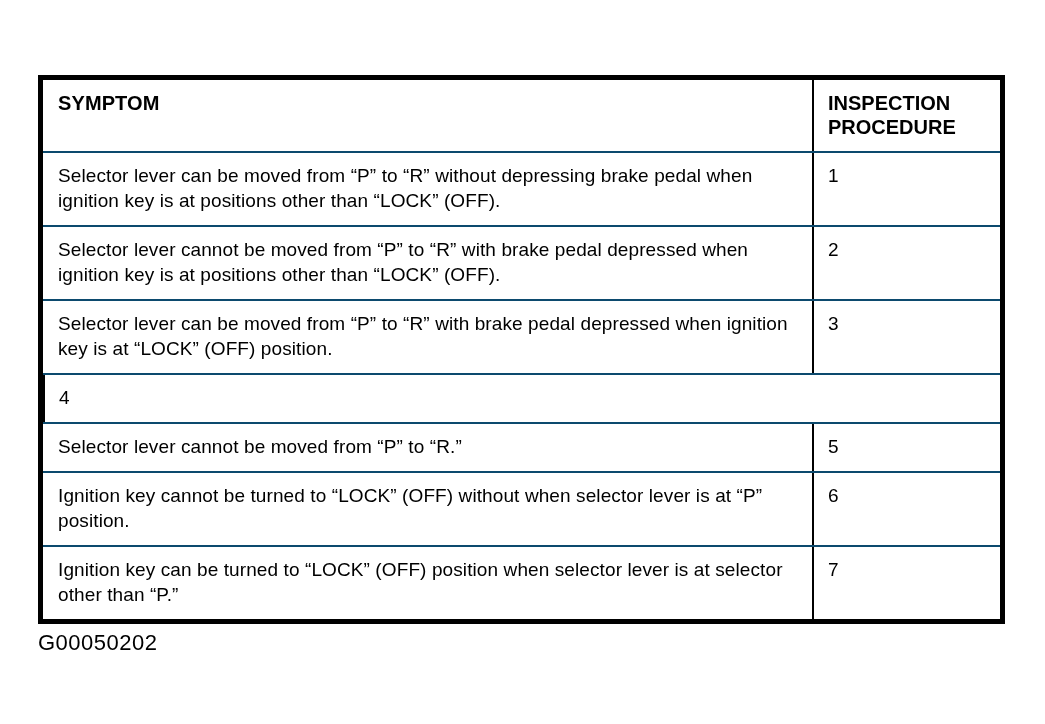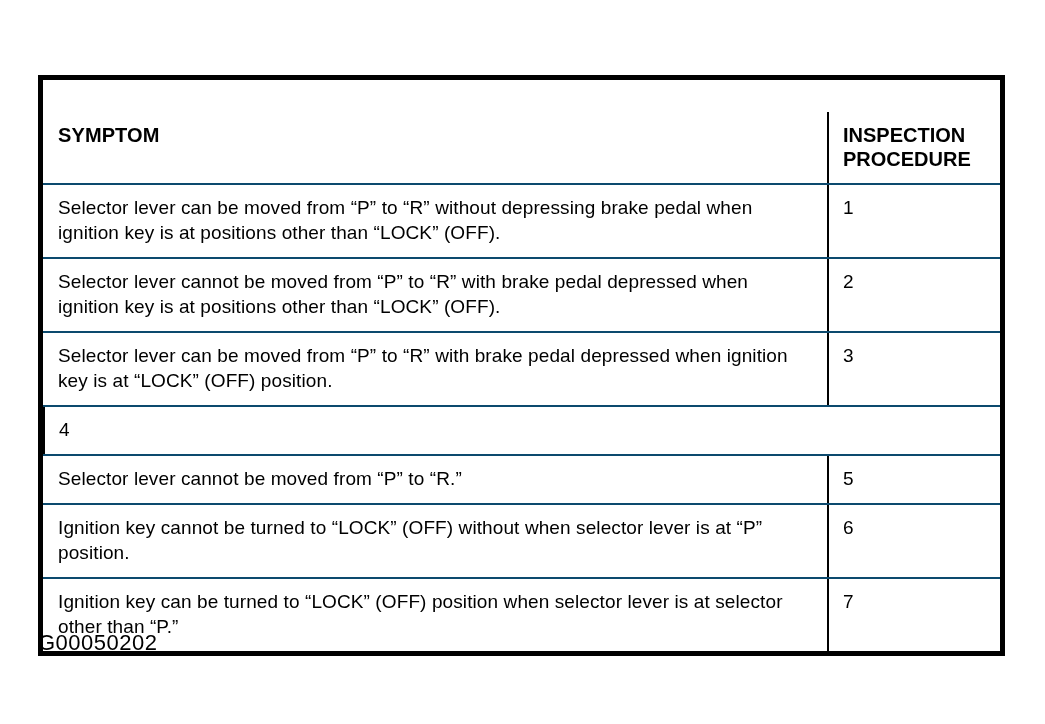--- a/index.html
+++ b/index.html
@@ -24,34 +24,33 @@
     box-sizing: border-box;
     border: 5px solid #000000;
     background: #ffffff;
   }
   .trow {
     display: flex;
     border-top: 2px solid #0c4a6e;
   }
   .trow:first-child {
     border-top: none;
-    margin-top: 32px;
   }
   .cell {
     box-sizing: border-box;
   }
   .cell.symptom {
     flex: 1;
     padding: 10px 14px 12px 15px;
     font-size: 19px;
     line-height: 25px;
     letter-spacing: 0.1px;
   }
   .cell.proc {
-    width: 173px;
+    width: 188px;
     border-left: 2px solid #000000;
     padding: 10px 12px 12px 14px;
     font-size: 19px;
     line-height: 25px;
   }
   .trow.header {
     min-height: 66px;
   }
   .trow.header .cell {
     font-weight: bold;

